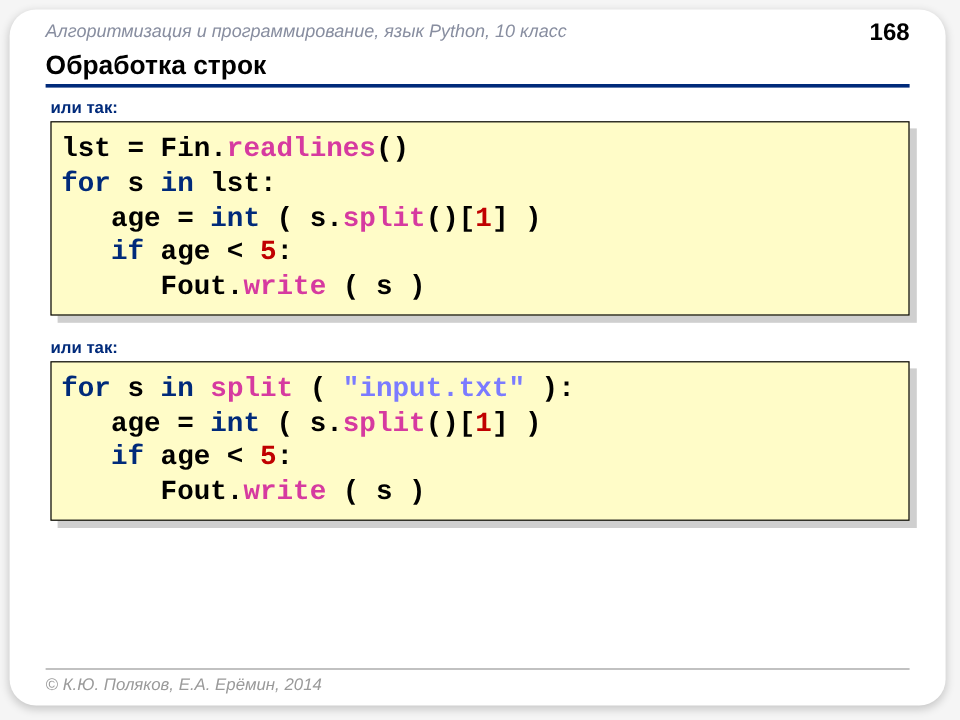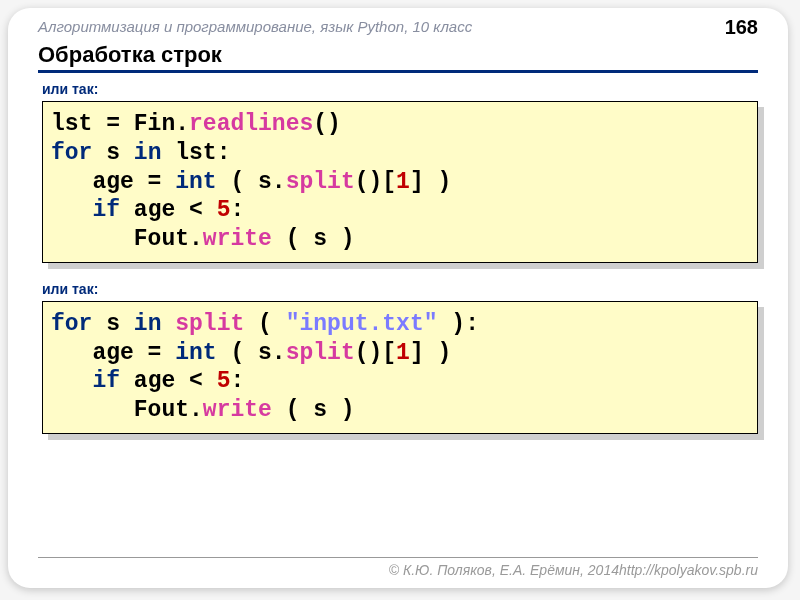--- a/index.html
+++ b/index.html
@@ -80,21 +80,21 @@
   .num { color: #c00000; }
   .str { color: #7b7bff; }
   .footer {
     position: absolute;
     bottom: 10px;
     left: 30px;
     right: 30px;
     border-top: 1px solid #999;
     padding-top: 4px;
     display: flex;
-    justify-content: flex-end;
+    justify-content: flex-start;
     color: #9a9a9a;
     font-style: italic;
     font-size: 14px;
   }
 </style>
 </head>
 <body>
 
 <div class="slide">
   <div class="header">
@@ -120,15 +120,14 @@
   <div class="codeblock-wrap">
     <div class="codeblock-shadow"></div>
     <div class="codeblock"><span class="kw">for</span><span> s </span><span class="kw">in</span><span> </span><span class="fn">split</span><span> ( </span><span class="str">"input.txt"</span><span> ):</span>
 <span>   age = </span><span class="kw">int</span><span> ( s.</span><span class="fn">split</span><span>()[</span><span class="num">1</span><span>] )</span>
 <span>   </span><span class="kw">if</span><span> age &lt; </span><span class="num">5</span><span>:</span>
 <span>      Fout.</span><span class="fn">write</span><span> ( s )</span></div>
   </div>
 
   <div class="footer">
     <span>© К.Ю. Поляков, Е.А. Ерёмин, 2014</span>
-    <span>http://kpolyakov.spb.ru</span>
   </div>
 </div>
 
 </body></html>

